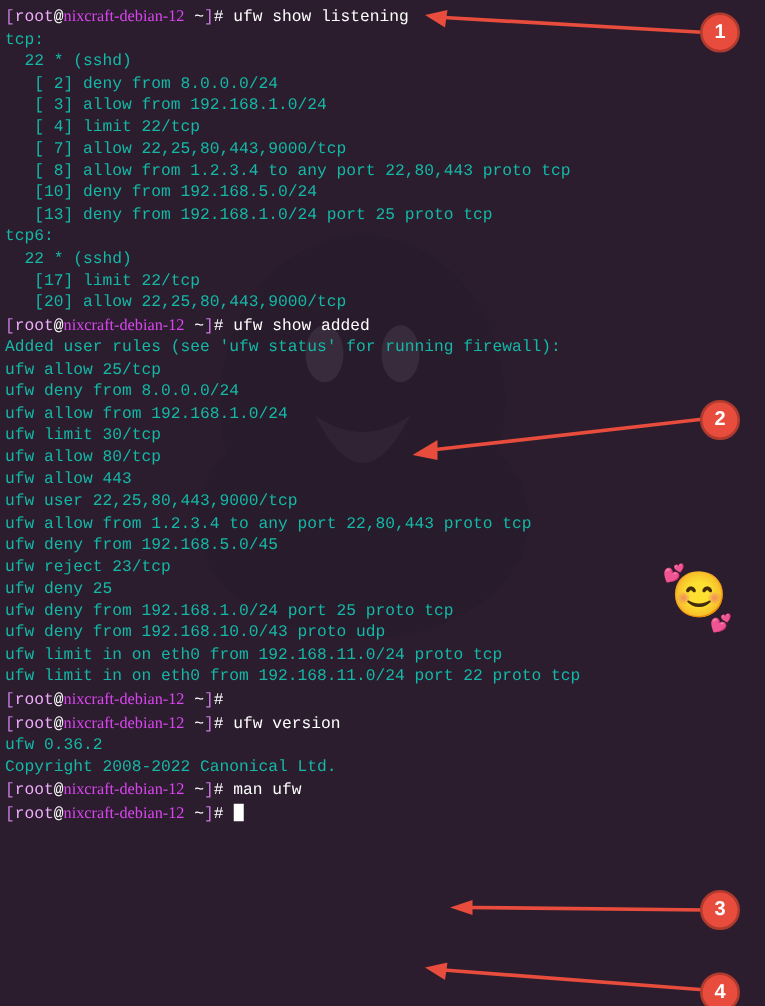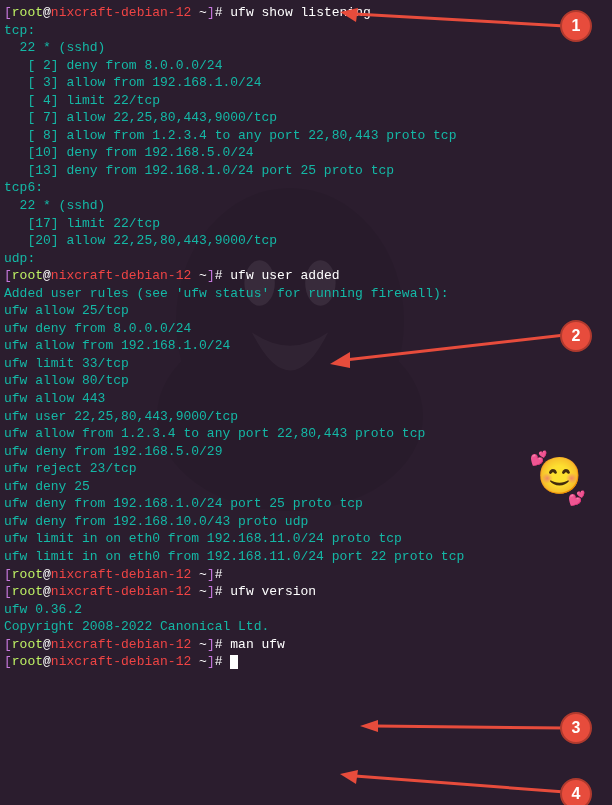--- a/index.html
+++ b/index.html
@@ -23,23 +23,23 @@
     .watermark {
       position: absolute;
       top: 150px;
       left: 100px;
       width: 380px;
       height: 380px;
       opacity: 0.06;
       z-index: 1;
     }
     .prompt-bracket { color: #c678dd; }
-    .prompt-user { color: #bef264; }
+    .prompt-user { color: #f0abfc; }
     .prompt-at { color: #ffffff; }
-    .prompt-host { color: #ef4444; }
+    .prompt-host { color: #d946ef; font-family: Liberation Serif, serif; }
     .prompt-path { color: #ffffff; }
     .prompt-hash { color: #ffffff; }
     .cmd { color: #ffffff; }
     .output { color: #14b8a6; }
     .line { white-space: pre; }
     .cursor {
       display: inline-block;
       width: 8px;
       height: 14px;
       background: #ffffff;
@@ -106,32 +106,31 @@
 <div class="line output">   [ 7] allow 22,25,80,443,9000/tcp</div>
 <div class="line output">   [ 8] allow from 1.2.3.4 to any port 22,80,443 proto tcp</div>
 <div class="line output">   [10] deny from 192.168.5.0/24</div>
 <div class="line output">   [13] deny from 192.168.1.0/24 port 25 proto tcp</div>
 <div class="line output"></div>
 <div class="line output">tcp6:</div>
 <div class="line output">  22 * (sshd)</div>
 <div class="line output">   [17] limit 22/tcp</div>
 <div class="line output">   [20] allow 22,25,80,443,9000/tcp</div>
 <div class="line output"></div>
-<div class="line output">udp:</div>
-<div class="line"><span class="prompt-bracket">[</span><span class="prompt-user">root</span><span class="prompt-at">@</span><span class="prompt-host">nixcraft-debian-12</span><span class="prompt-path"> ~</span><span class="prompt-bracket">]</span><span class="prompt-hash"># </span><span class="cmd">ufw user added</span></div>
+<div class="line"><span class="prompt-bracket">[</span><span class="prompt-user">root</span><span class="prompt-at">@</span><span class="prompt-host">nixcraft-debian-12</span><span class="prompt-path"> ~</span><span class="prompt-bracket">]</span><span class="prompt-hash"># </span><span class="cmd">ufw show added</span></div>
 <div class="line output">Added user rules (see 'ufw status' for running firewall):</div>
 <div class="line output">ufw allow 25/tcp</div>
 <div class="line output">ufw deny from 8.0.0.0/24</div>
 <div class="line output">ufw allow from 192.168.1.0/24</div>
-<div class="line output">ufw limit 33/tcp</div>
+<div class="line output">ufw limit 30/tcp</div>
 <div class="line output">ufw allow 80/tcp</div>
 <div class="line output">ufw allow 443</div>
 <div class="line output">ufw user 22,25,80,443,9000/tcp</div>
 <div class="line output">ufw allow from 1.2.3.4 to any port 22,80,443 proto tcp</div>
-<div class="line output">ufw deny from 192.168.5.0/29</div>
+<div class="line output">ufw deny from 192.168.5.0/45</div>
 <div class="line output">ufw reject 23/tcp</div>
 <div class="line output">ufw deny 25</div>
 <div class="line output">ufw deny from 192.168.1.0/24 port 25 proto tcp</div>
 <div class="line output">ufw deny from 192.168.10.0/43 proto udp</div>
 <div class="line output">ufw limit in on eth0 from 192.168.11.0/24 proto tcp</div>
 <div class="line output">ufw limit in on eth0 from 192.168.11.0/24 port 22 proto tcp</div>
 <div class="line output"></div>
 <div class="line"><span class="prompt-bracket">[</span><span class="prompt-user">root</span><span class="prompt-at">@</span><span class="prompt-host">nixcraft-debian-12</span><span class="prompt-path"> ~</span><span class="prompt-bracket">]</span><span class="prompt-hash"># </span><span class="cmd"></span></div>
 <div class="line"><span class="prompt-bracket">[</span><span class="prompt-user">root</span><span class="prompt-at">@</span><span class="prompt-host">nixcraft-debian-12</span><span class="prompt-path"> ~</span><span class="prompt-bracket">]</span><span class="prompt-hash"># </span><span class="cmd">ufw version</span></div>
 <div class="line output">ufw 0.36.2</div>

